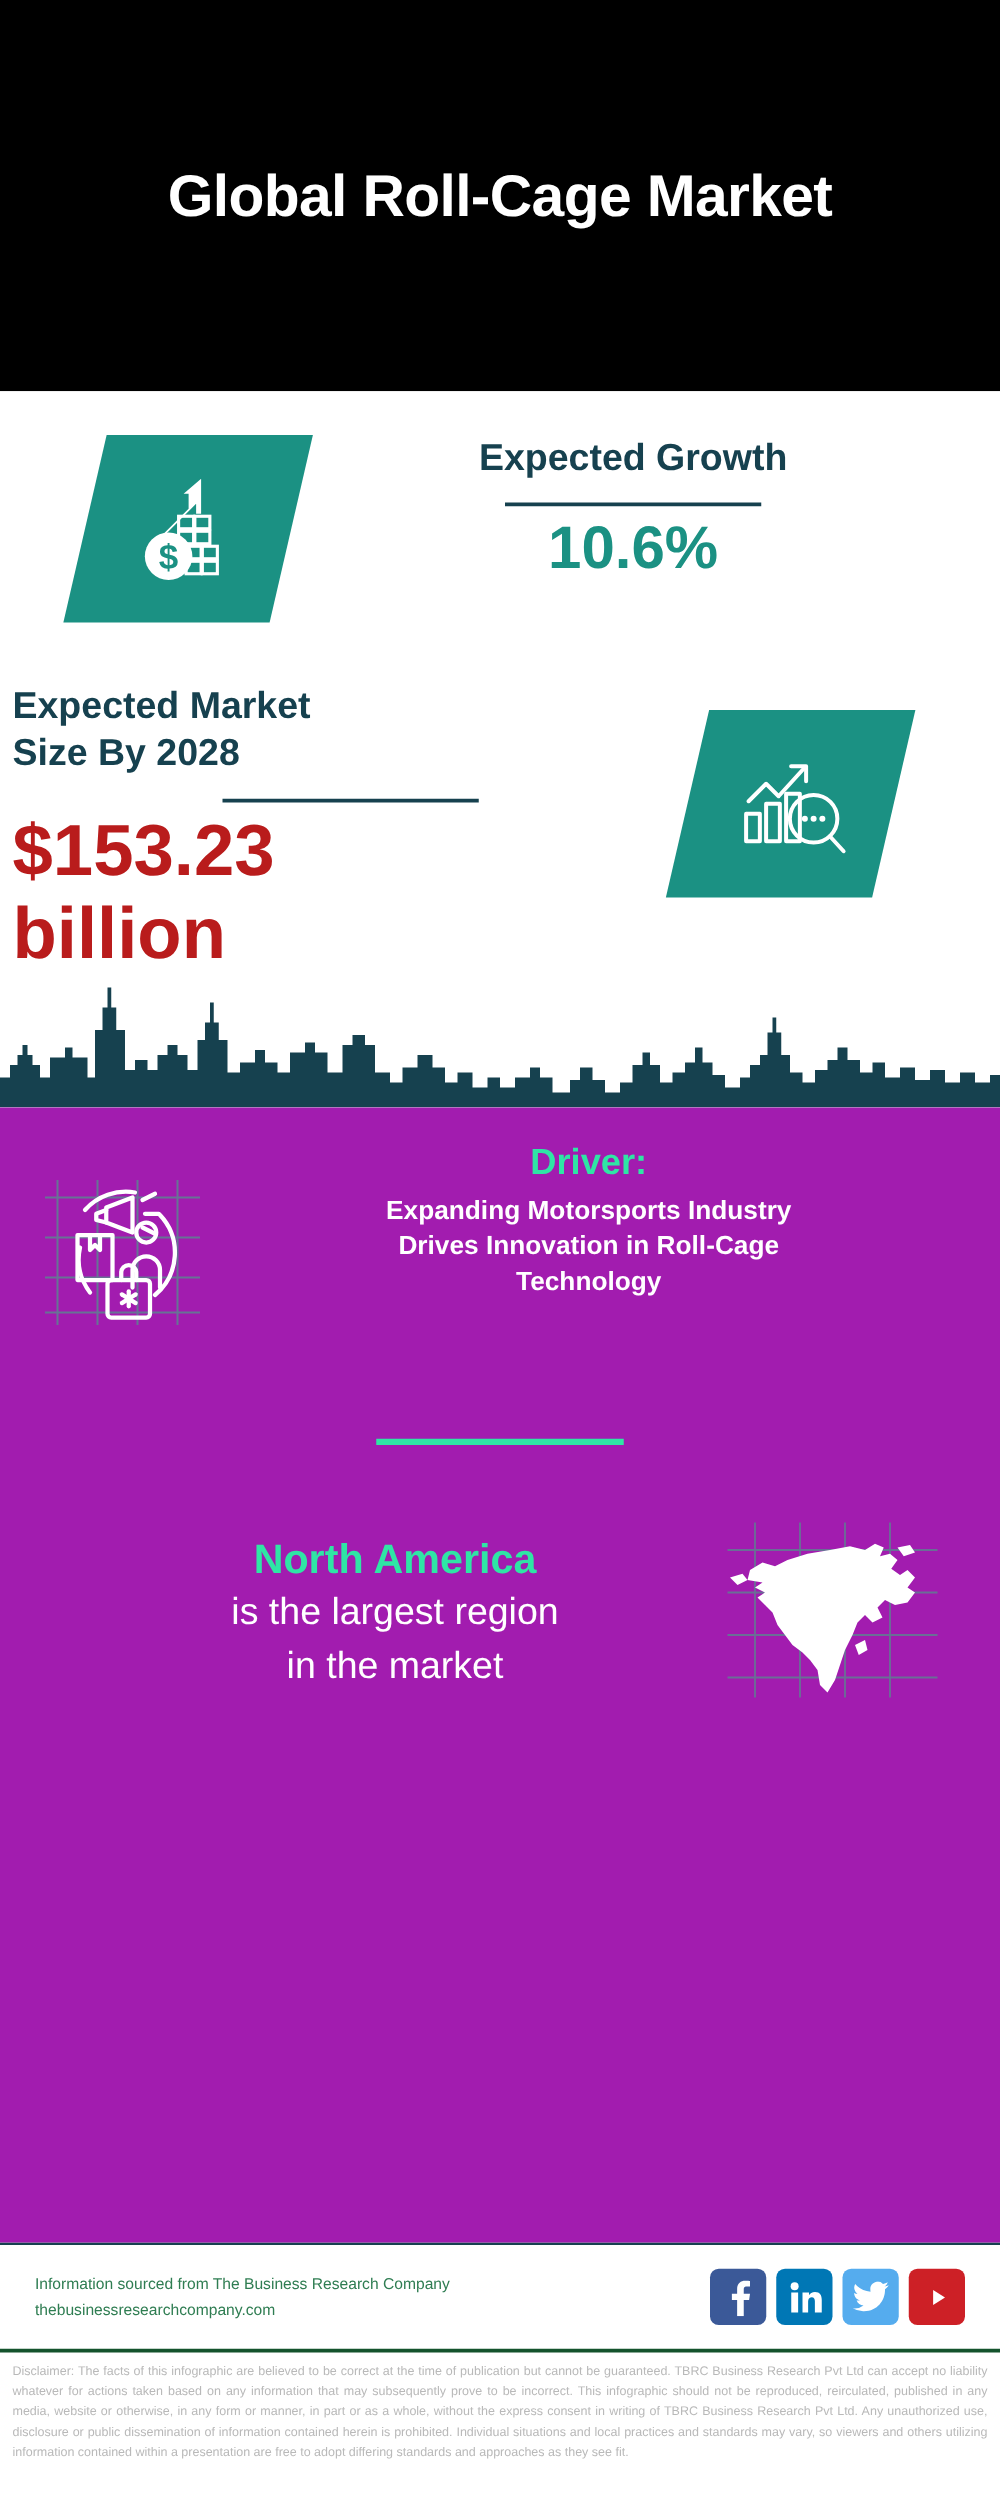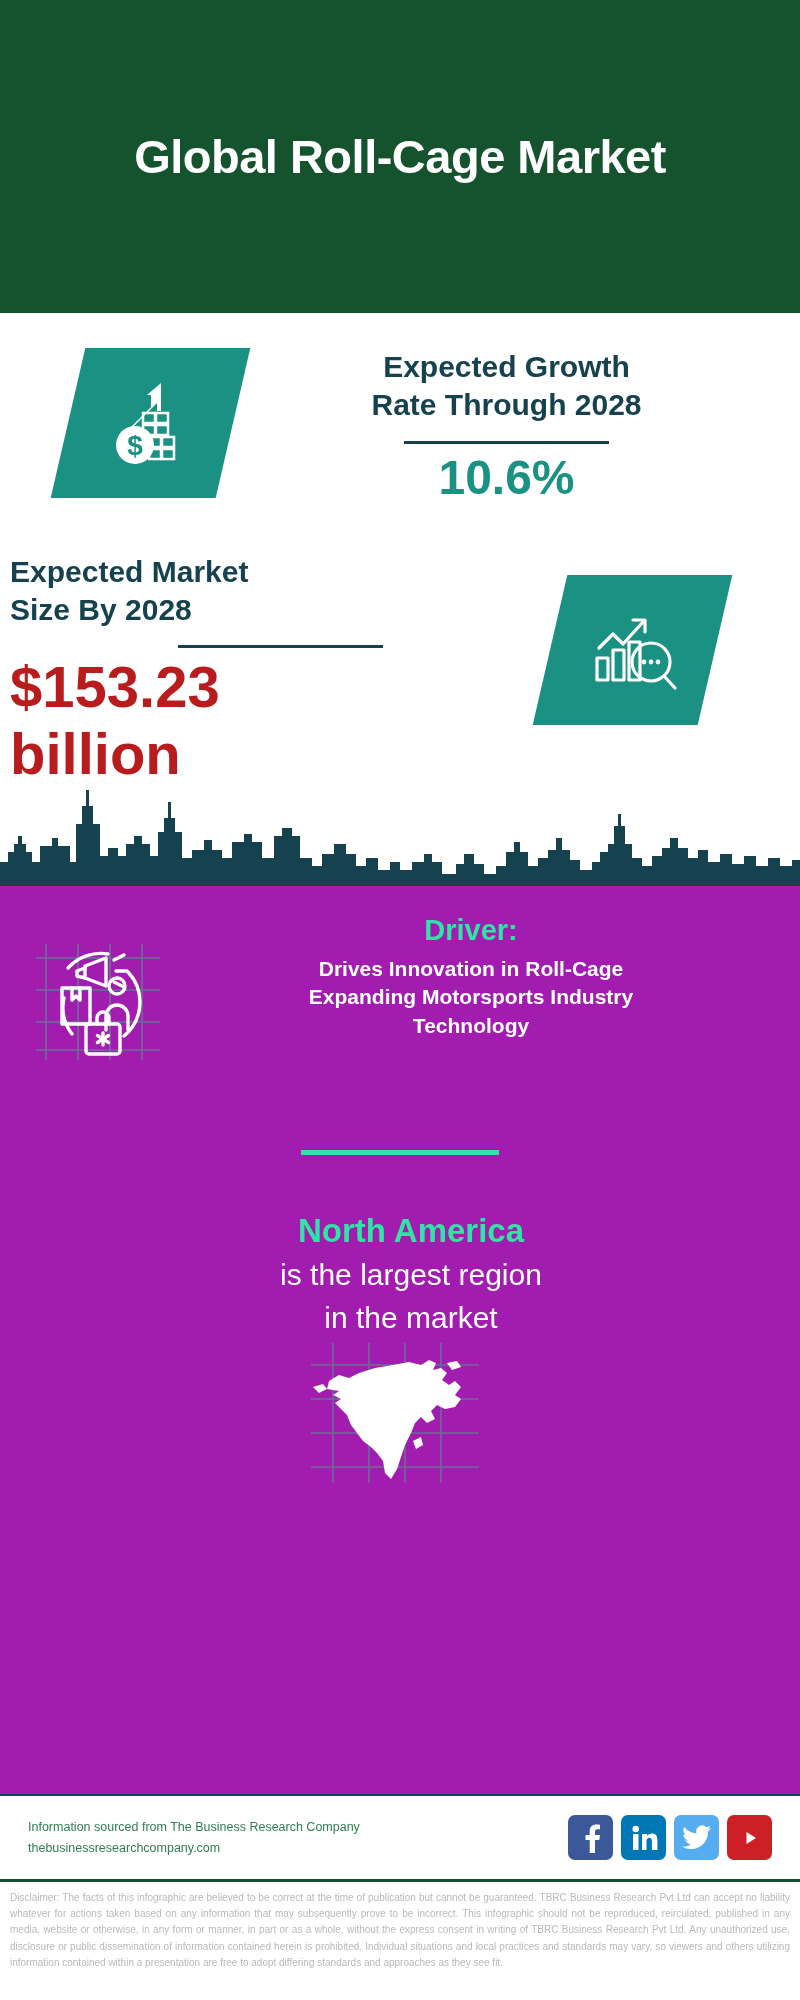--- a/index.html
+++ b/index.html
@@ -7,21 +7,21 @@
   body {
     font-family: "Liberation Sans", sans-serif;
     background:#ffffff;
     width:800px; height:2000px;
     position:relative; overflow:hidden;
   }
   .page { width:800px; height:2000px; position:relative; }
 
   
   .header {
-    background:#14532d;
+    background:#000000;
     height:313px;
     display:flex; align-items:center; justify-content:center;
     padding:0 90px;
   }
   .header h1 {
     color:#ffffff;
     font-size:47px;
     font-weight:bold;
     line-height:1.18;
     text-align:center;
@@ -97,21 +97,21 @@
   }
   .driver-body {
     color:#ffffff; font-size:21px; font-weight:bold; line-height:1.35;
   }
 
   .mid-divider {
     width:198px; height:5px; background:#2fe5a5;
     margin:72px auto 0 auto;
   }
 
-  .region-row { display:flex; align-items:center; padding:56px 34px 0 34px;flex-direction:column; }
+  .region-row { display:flex; align-items:center; padding:56px 34px 0 34px; }
   .region-text { flex:1; text-align:center; padding-left:22px; }
   .region-name {
     color:#2fe5a5; font-size:33px; font-weight:bold; line-height:1.2;
   }
   .region-sub {
     color:#ffffff; font-size:30px; line-height:1.3; margin-top:4px;
   }
   .region-map { flex:0 0 auto; width:180px; margin-right:10px; }
 
   
@@ -162,21 +162,20 @@
               <rect x="46" y="76" width="12" height="10" stroke="#ffffff" stroke-width="2.5" fill="none"></rect>
               <rect x="59" y="76" width="12" height="10" stroke="#ffffff" stroke-width="2.5" fill="none"></rect>
               <circle cx="32" cy="72" r="19"></circle>
               <text x="32" y="82" font-size="28" font-weight="bold" fill="#1b9183" text-anchor="middle" font-family="Liberation Sans, sans-serif">$</text>
             </g>
           </svg>
         </span>
       </div>
       <div class="growth-text">
         <div class="stat-head">Expected Growth</div>
-        <div class="stat-head">Rate Through 2028</div>
         <div class="rule"></div>
         <div class="stat-value">10.6%</div>
       </div>
     </div>
 
     <div class="size-row">
       <div class="size-text">
         <div class="stat-head">Expected Market</div>
         <div class="stat-head">Size By 2028</div>
         <div class="rule"></div>
@@ -256,22 +255,22 @@
               <path d="M69 100 L69 94 A6 6 0 0 1 81 94 L81 100"></path>
               <line x1="75" y1="109" x2="75" y2="121"></line>
               <line x1="69.5" y1="111.5" x2="80.5" y2="118.5"></line>
               <line x1="80.5" y1="111.5" x2="69.5" y2="118.5"></line>
             </g>
           </svg>
         </span>
       </div>
       <div class="driver-text">
         <div class="driver-label">Driver:</div>
+        <div class="driver-body">Expanding Motorsports Industry</div>
         <div class="driver-body">Drives Innovation in Roll-Cage</div>
-        <div class="driver-body">Expanding Motorsports Industry</div>
         <div class="driver-body">Technology</div>
       </div>
     </div>
 
     <div class="mid-divider"></div>
 
     <div class="region-row">
       <div class="region-text">
         <div class="region-name">North America</div>
         <div class="region-sub">is the largest region</div>

